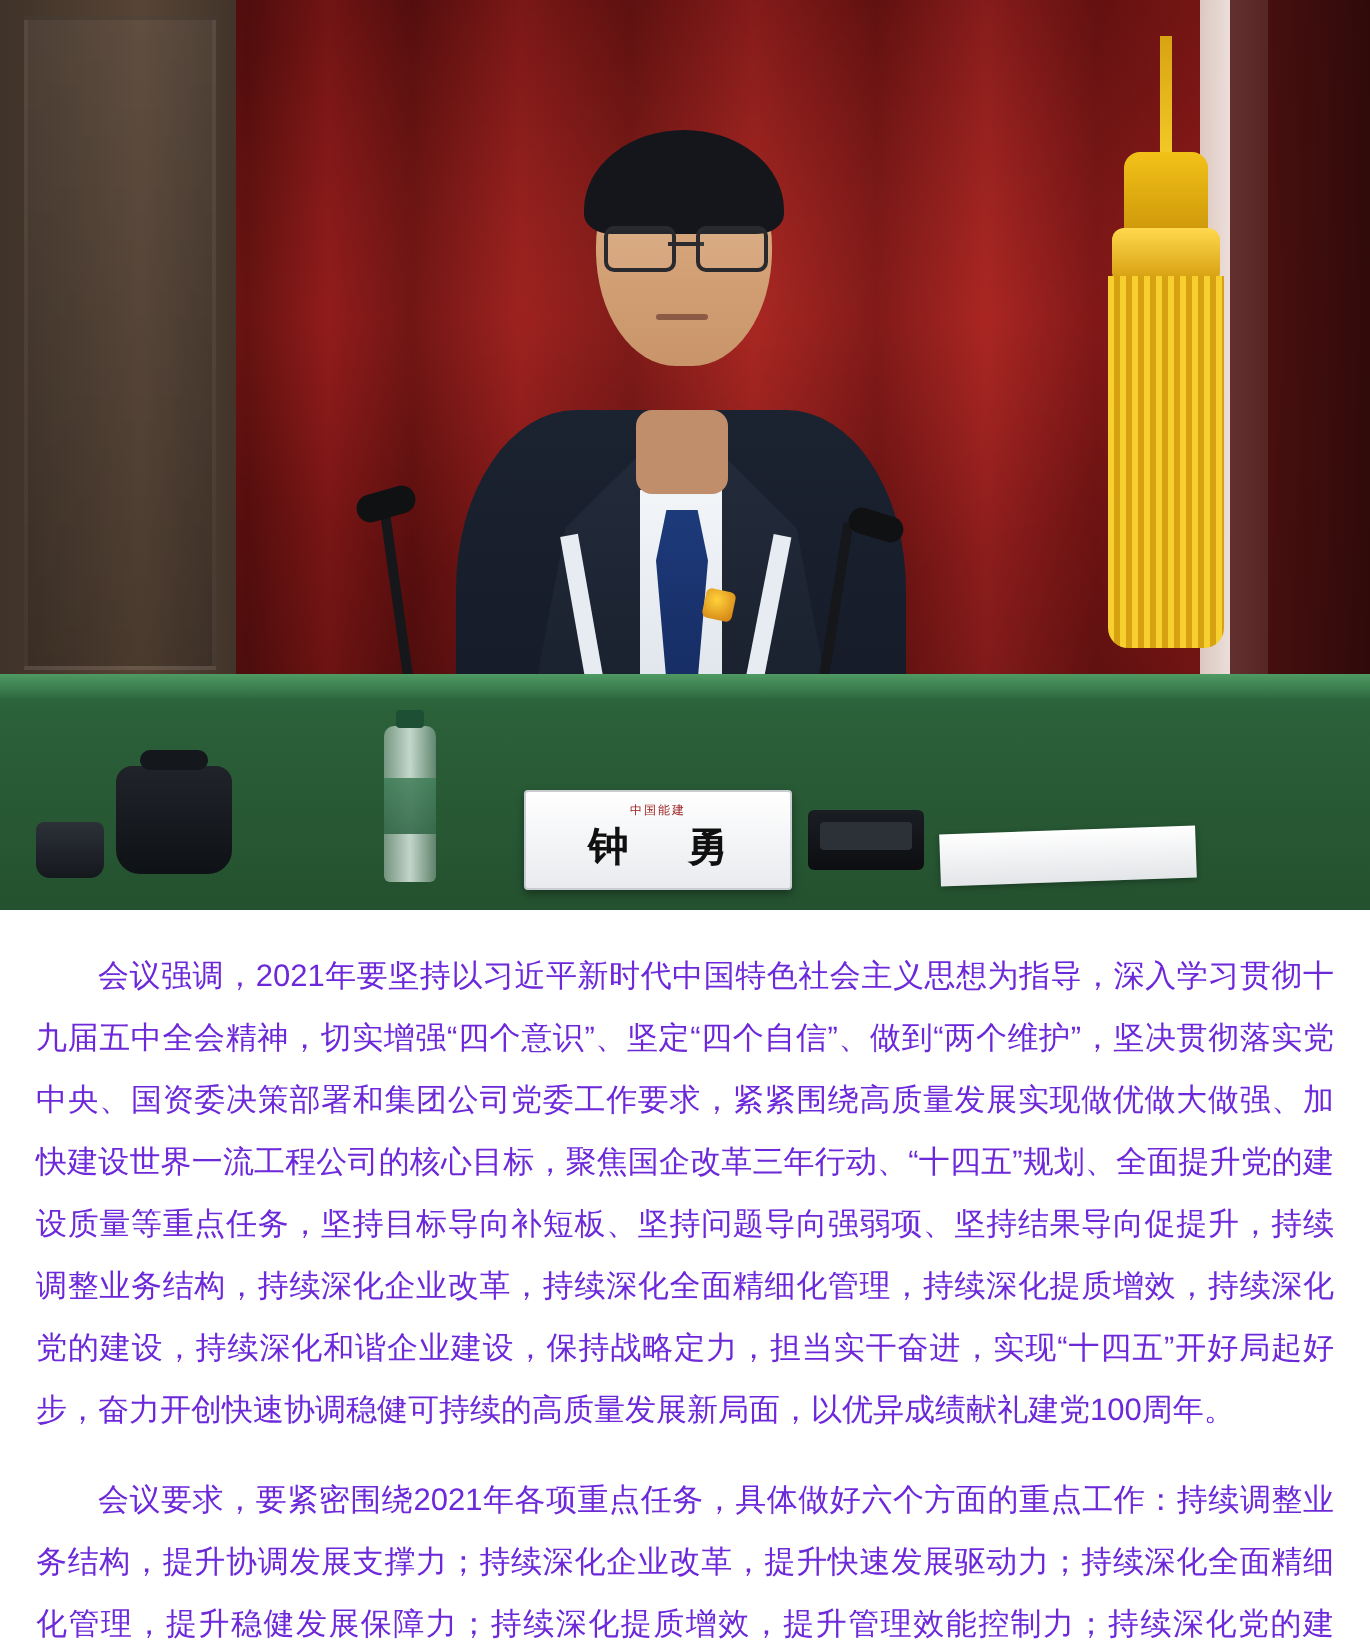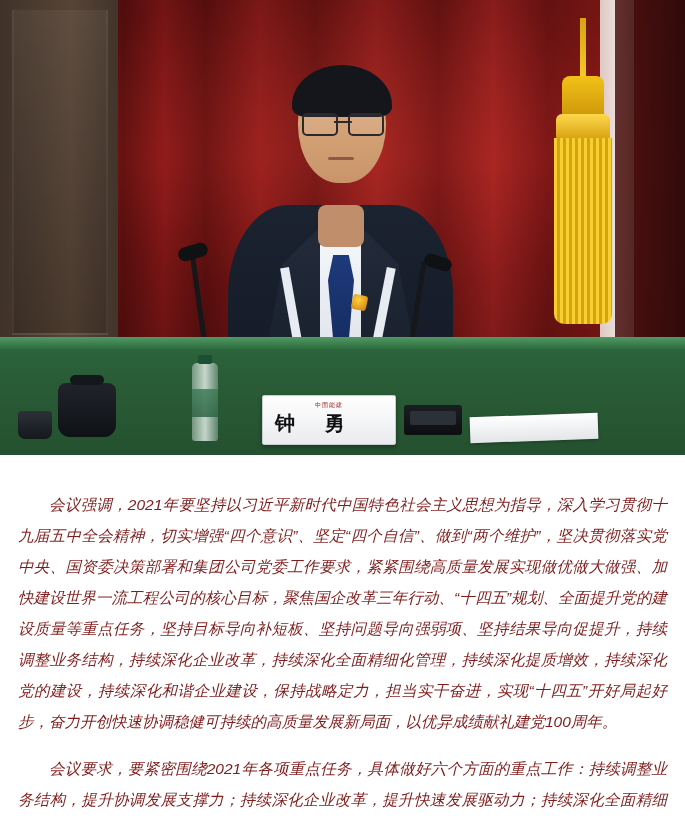--- a/index.html
+++ b/index.html
@@ -262,21 +262,21 @@
   
   .nameplate {
     position: absolute;
     left: 262px; bottom: 10px;
     width: 132px; height: 48px;
     background: linear-gradient(180deg, #ffffff, #e9ebee);
     border: 1px solid #c9ccd1;
     border-radius: 2px;
     display: flex;
     align-items: center;
-    justify-content: flex-start;
+    justify-content: center;
     box-shadow: 0 2px 4px rgba(0,0,0,.35);
   }
   .nameplate .np-org {
     position: absolute;
     top: 5px; left: 0; right: 0;
     text-align: center;
     font-size: 6px;
     color: #9b2020;
     letter-spacing: 1px;
   }
@@ -354,28 +354,27 @@
     border-radius: 2px;
   }
 
   
   .article {
     padding: 18px 18px 26px 18px;
     box-sizing: border-box;
     width: 685px;
   }
   .article p {
-    margin: 16px 0 14px 0;
+    margin: 0 0 14px 0;
     font-size: 15.5px;
     line-height: 31px;
-    color: #7f1d1d;
+    color: #6d28d9;
     text-align: justify;
     text-indent: 2em;
     font-family: "Liberation Sans", sans-serif;
-    font-style: italic;
   }
   .article p:last-child { margin-bottom: 0; }
 </style>
 </head>
 <body>
 
 <div class="page">
 
   <div class="photo">
     <div class="curtain"></div>

